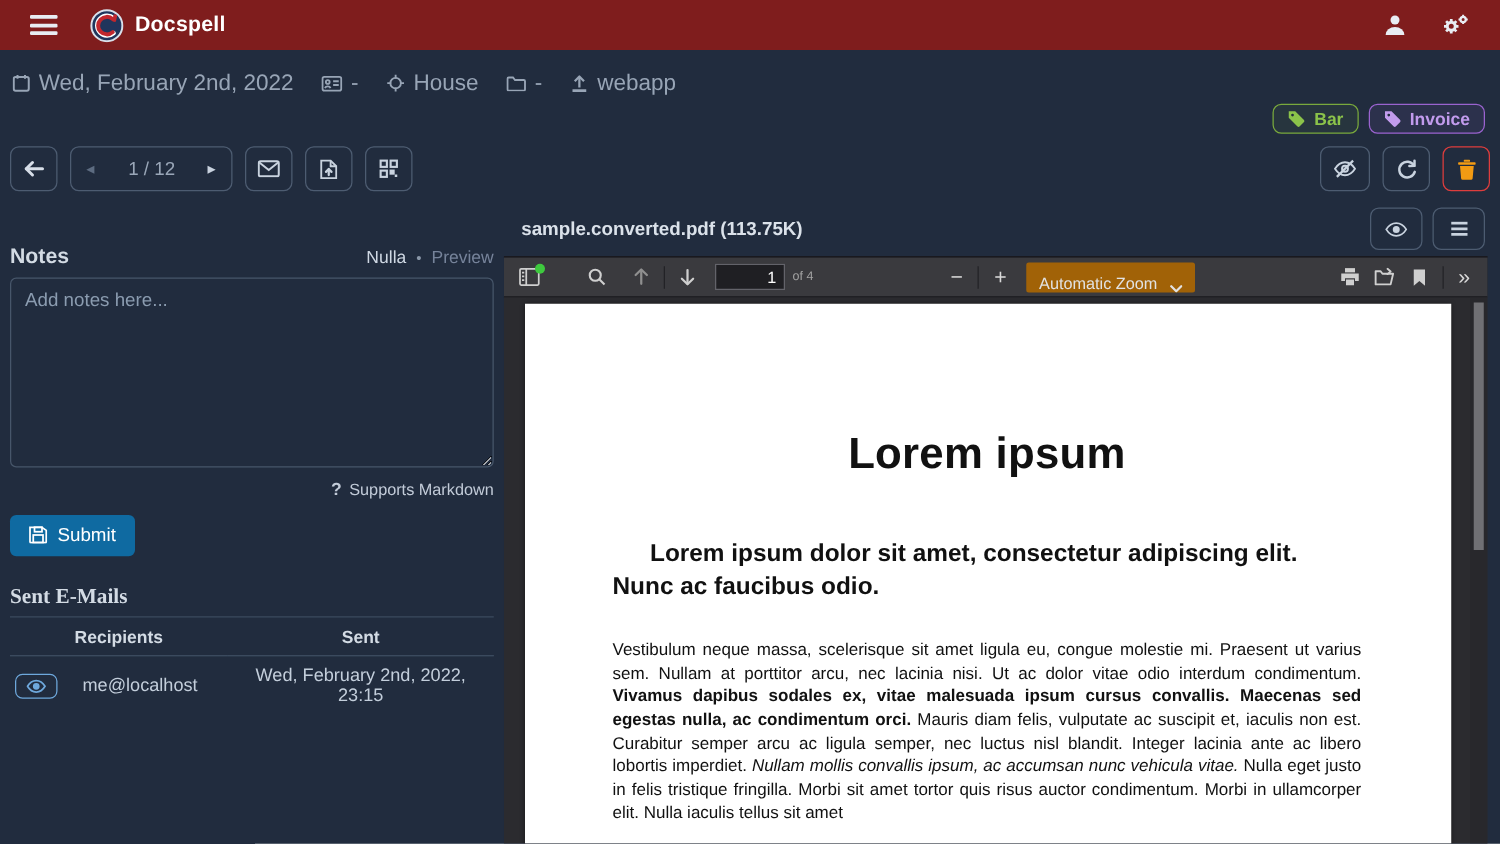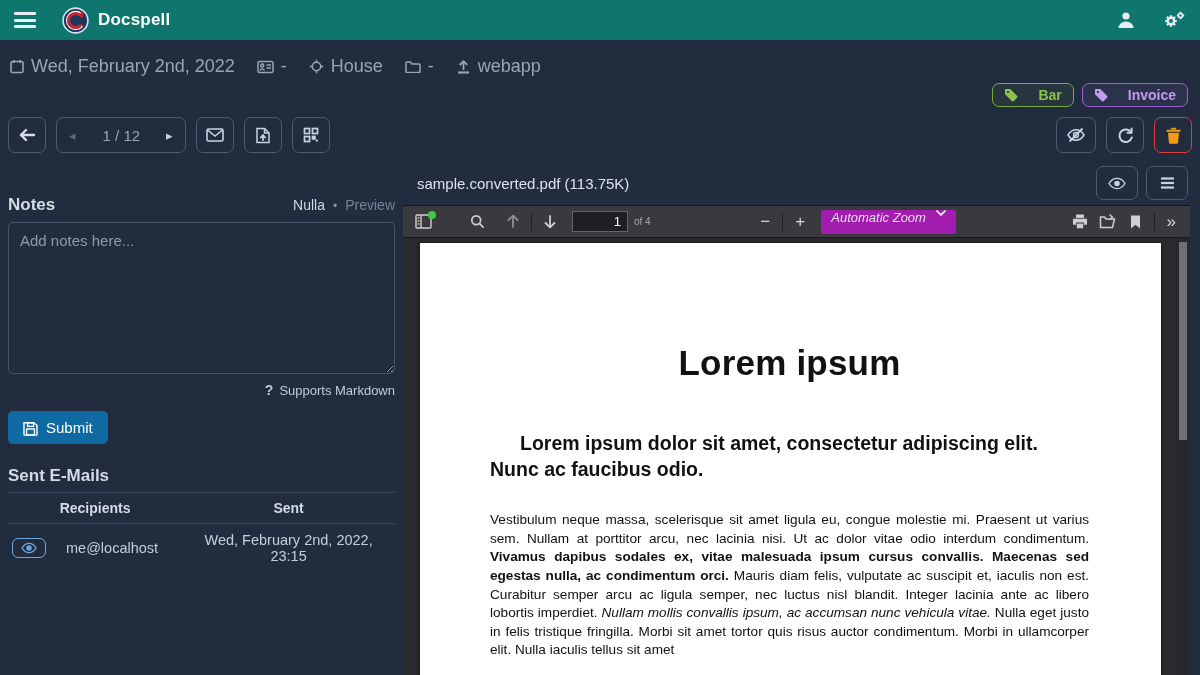--- a/index.html
+++ b/index.html
@@ -1,38 +1,38 @@
 <!DOCTYPE html>
 <html><head>
 <meta charset="utf-8">
 <style>
   * { margin:0; padding:0; box-sizing:border-box; }
   html,body { width:1200px; height:675px; overflow:hidden; }
   body { font-family:"Liberation Sans","DejaVu Sans",sans-serif; background:#212c3e; color:#cdd6e0; }
   .app { width:1200px; height:675px; display:flex; flex-direction:column; overflow:hidden; }
 
   
-  .navbar { height:40px; background:#0f766e; display:flex; align-items:center; padding:0 14px; flex:0 0 auto; }
+  .navbar { height:40px; background:#7f1d1d; display:flex; align-items:center; padding:0 24px; flex:0 0 auto; }
   .nav-menu { width:22px; height:16px; display:flex; flex-direction:column; justify-content:space-between; cursor:pointer; }
   .nav-menu span { display:block; height:3px; background:#e8edf3; border-radius:1px; }
   .brand { display:flex; align-items:center; gap:9px; margin-left:26px; }
   .brand-name { color:#fff; font-weight:bold; font-size:17px; letter-spacing:.2px; }
   .nav-right { margin-left:auto; display:flex; align-items:center; gap:26px; }
   .nav-icon { color:#e8edf3; display:flex; align-items:center; cursor:pointer; }
 
   
   .doc-head { padding:10px 10px 0 10px; flex:0 0 auto; }
   .doc-title-row { display:flex; align-items:center; gap:8px; }
   .doc-title { font-size:24px; font-weight:bold; color:#d3dbe4; }
   .doc-meta { display:flex; align-items:center; gap:7px; margin-top:6px; color:#98a5b6; font-size:18px; }
   .doc-meta .mi { display:flex; align-items:center; color:#98a5b6; }
   .doc-meta .gap { width:8px; }
 
   .tags-row { height:36px; display:flex; justify-content:flex-end; align-items:center; gap:8px; padding:0 12px; flex:0 0 auto; }
-  .tag { display:inline-flex; align-items:center; gap:20px; border:1px solid; border-radius:7px; padding:3px 11px; font-size:14px; font-weight:bold; cursor:pointer; }
+  .tag { display:inline-flex; align-items:center; gap:7px; border:1px solid; border-radius:7px; padding:3px 11px; font-size:14px; font-weight:bold; cursor:pointer; }
   .tag-green { color:#8bc34a; border-color:#79a93c; background:rgba(120,170,60,.08); }
   .tag-purple { color:#c29bed; border-color:#9a63cf; background:rgba(150,100,210,.10); }
 
   
   .actions { display:flex; justify-content:space-between; align-items:center; padding:4px 8px 8px 8px; flex:0 0 auto; }
   .act-left, .act-right { display:flex; align-items:center; gap:10px; }
   .btn { height:36px; min-width:38px; padding:0 9px; display:inline-flex; align-items:center; justify-content:center; background:transparent; border:1px solid #4d5c71; border-radius:7px; color:#c9d3df; cursor:pointer; font-size:15px; }
   .btn-danger { border-color:#de3d3d; color:#f29b13; }
   .pager { display:flex; align-items:stretch; border:1px solid #4d5c71; border-radius:7px; overflow:hidden; height:36px; }
   .pager > * { display:flex; align-items:center; padding:0 12px; }
@@ -49,47 +49,47 @@
   .notes-head { display:flex; align-items:baseline; }
   .sec-title { font-size:17px; font-weight:bold; color:#d3dbe4; }
   .notes-links { margin-left:auto; display:flex; gap:8px; align-items:baseline; font-size:14px; }
   .lnk { color:#cfd8e3; cursor:pointer; }
   .lnk-dim { color:#76839a; }
   .dot { color:#8a97a8; font-size:12px; }
   textarea.notes { width:100%; height:152px; margin-top:7px; background:transparent; border:1px solid #47566a; border-radius:5px; color:#cbd5e1; font-size:15px; font-family:inherit; padding:9px 11px; resize:both; }
   textarea.notes::placeholder { color:#8b9cb0; }
   .md-hint { display:flex; justify-content:flex-end; align-items:center; gap:6px; margin-top:4px; font-size:13px; color:#c2cbd8; cursor:pointer; }
   .md-q { font-weight:bold; font-size:14px; }
-  .submit-btn { margin-top:13px; display:inline-flex; align-items:flex-end; gap:8px; background:#0f6aa1; color:#fff; border:none; border-radius:5px; padding:8px 15px; font-size:15px; cursor:pointer; font-family:inherit; }
-
-  .sent-head { margin-top:22px; font-size:17px; font-weight:bold; color:#d3dbe4; padding-bottom:6px; border-bottom:1px solid #3b4a5e; }
+  .submit-btn { margin-top:13px; display:inline-flex; align-items:flex-start; gap:8px; background:#0f6aa1; color:#fff; border:none; border-radius:5px; padding:8px 15px; font-size:15px; cursor:pointer; font-family:inherit; }
+
+  .sent-head { margin-top:22px; font-size:17px; font-weight:bold; color:#d3dbe4; padding-bottom:6px; border-bottom:1px solid #3b4a5e;font-family:Liberation Serif, serif; }
   table.mails { width:100%; border-collapse:collapse; margin-top:0; }
   table.mails th { font-size:14px; font-weight:bold; color:#d3dbe4; text-align:center; padding:7px 4px; border-bottom:1px solid #3b4a5e; }
   table.mails td { font-size:14.5px; color:#c3cedb; padding:8px 4px; }
   .recip-cell { display:flex; align-items:center; gap:20px; }
   .eye-btn { display:inline-flex; align-items:center; justify-content:center; border:1px solid #6ea8dc; border-radius:6px; color:#6ea8dc; padding:3px 8px; cursor:pointer; background:transparent; }
   .sent-cell { text-align:center; }
 
   
   .pdf-head { height:44px; display:flex; align-items:center; flex:0 0 auto; padding:0 2px 0 14px; }
-  .pdf-name { font-size:15px; font-weight:normal; color:#dbe2ea; }
+  .pdf-name { font-size:15px; font-weight:bold; color:#dbe2ea; }
   .pdf-head-btns { margin-left:auto; display:flex; gap:8px; }
   .btn-sm { height:34px; min-width:42px; }
 
   .viewer { flex:1; background:#2b2b2f; position:relative; overflow:hidden; display:flex; flex-direction:column; border-top:1px solid #14141a; }
   .pdf-toolbar { height:32px; background:#3a3a3e; border-bottom:1px solid #19191d; display:flex; align-items:center; padding:0 6px; color:#cfcfcf; flex:0 0 auto; }
   .pt-btn { height:26px; min-width:28px; display:inline-flex; align-items:center; justify-content:center; cursor:pointer; color:#cfcfcf; position:relative; }
   .pt-btn.dim { color:#8f8f8f; }
   .pt-sep { width:1px; height:18px; background:#222226; margin:0 4px; }
   .green-dot { position:absolute; top:2px; right:1px; width:8px; height:8px; border-radius:50%; background:#3ec93e; }
   .page-input { width:56px; height:21px; background:#1f1f23; border:1px solid #63636a; color:#fff; font-size:13px; text-align:right; padding:0 6px; margin:0 6px 0 8px; font-family:inherit; }
   .of-label { font-size:10px; color:#a3a3a3; }
   .zoom-grow { flex:1; }
   .zoom-btn { font-size:17px; color:#d9d9d9; width:26px; text-align:center; cursor:pointer; }
-  .zoom-select { display:flex; align-items:flex-start; gap:10px; background:#a21caf; color:#e2e2e2; font-size:13px; height:24px; padding:0 10px; margin:0 8px; border-radius:2px; cursor:pointer;font-style:italic; }
+  .zoom-select { display:flex; align-items:flex-end; gap:10px; background:#a16207; color:#e2e2e2; font-size:13px; height:24px; padding:0 10px; margin:0 8px; border-radius:2px; cursor:pointer; }
   .right-tools { display:flex; align-items:center; }
   .dbl-chev { font-size:17px; color:#d9d9d9; padding:0 8px; cursor:pointer; }
 
   .page-area { flex:1; overflow:hidden; position:relative; padding-top:5px; }
   .pdf-page { width:741px; margin-left:17px; background:#fff; min-height:1100px; box-shadow:0 0 4px rgba(0,0,0,.6); padding:70px 72px 0 70px; color:#111; }
   .pdf-title { text-align:center; font-size:35px; font-weight:bold; margin-top:30px; letter-spacing:.2px; }
   .pdf-sub { margin-top:47px; font-size:19.5px; font-weight:bold; line-height:1.34; text-indent:30px; }
   .pdf-body { margin-top:29px; font-size:13.6px; line-height:18.6px; text-align:justify; }
   .seg-b { font-weight:bold; }
   .seg-i { font-style:italic; }

